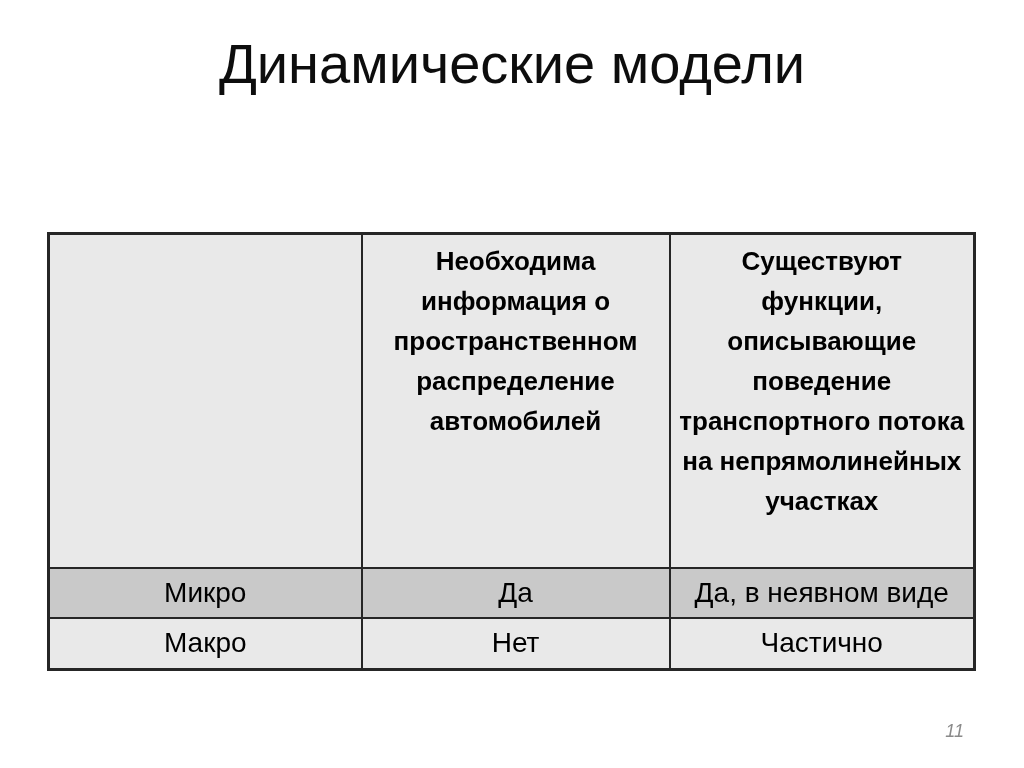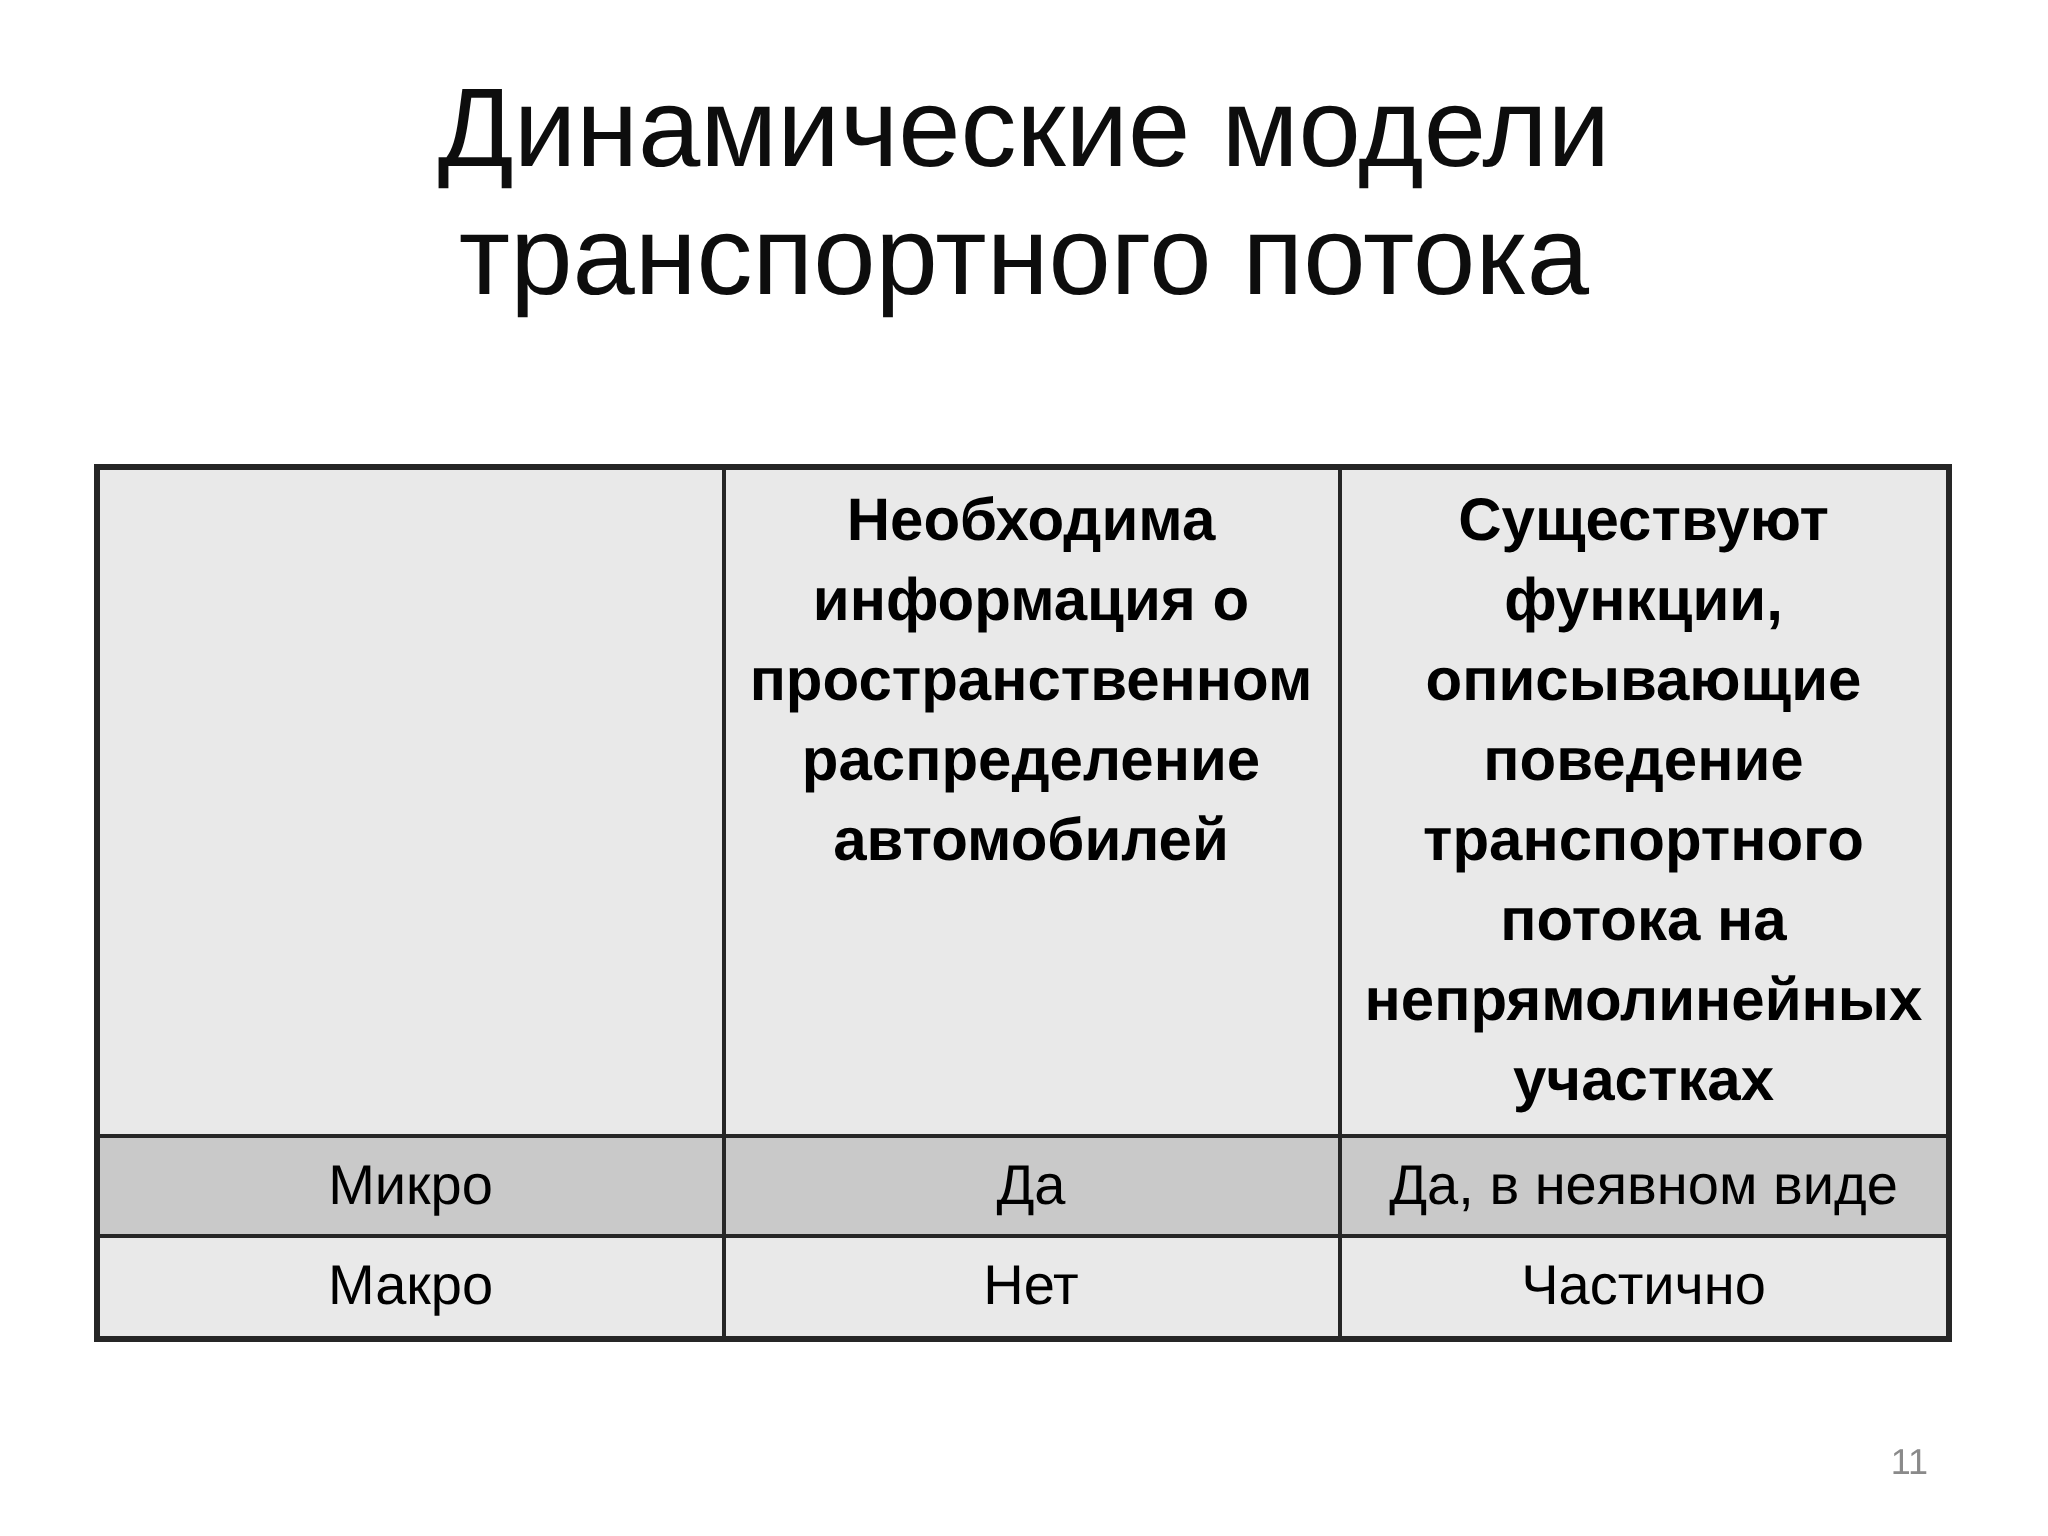--- a/index.html
+++ b/index.html
@@ -33,21 +33,21 @@
     table-layout: fixed;
     border: 3px solid #262626;
   }
   .comparison-table th,
   .comparison-table td {
     border: 2px solid #262626;
     text-align: center;
   }
   .comparison-table th {
     background: #e9e9e9;
-    font-size: 30px;
+    font-size: 26px;
     font-weight: bold;
     vertical-align: top;
     line-height: 40px;
     padding: 6px 8px 0 8px;
     height: 334px;
   }
   .comparison-table td {
     font-size: 28px;
     font-weight: 400;
     vertical-align: middle;
@@ -55,30 +55,30 @@
     margin-left: 42px;
   }
   .row-micro td { background: #c9c9c9; height: 50px; }
   .row-macro td { background: #e9e9e9; height: 52px; }
   .page-number {
     position: absolute;
     right: 60px;
     bottom: 26px;
     font-size: 18px;
     color: #8a8a8a;
+    font-style: italic;
   }
 </style>
 </head>
 <body>
 
 <div class="slide">
 
   <div class="slide-title">
     <div>Динамические модели</div>
-    <div>транспортного потока</div>
   </div>
 
   <table class="comparison-table">
     <colgroup>
       <col style="width: 313px">
       <col style="width: 308px">
       <col style="width: 305px">
     </colgroup>
     <thead>
       <tr>

